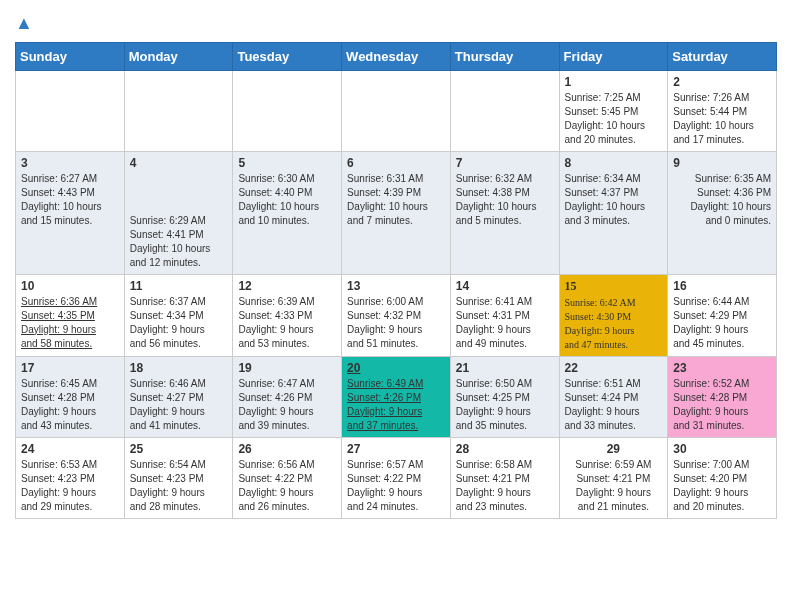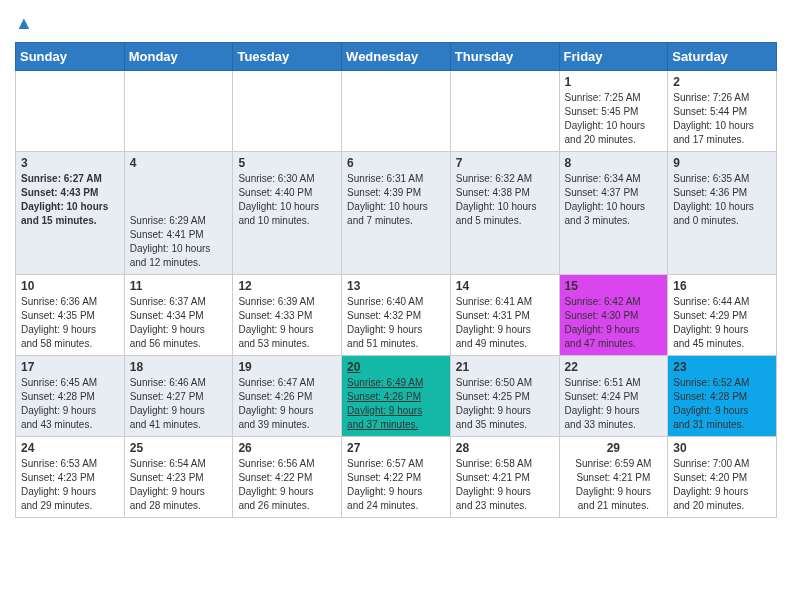--- a/index.html
+++ b/index.html
@@ -143,21 +143,21 @@
             <span class="day-num">2</span>
             <div class="day-info" style="white-space: pre-line;">Sunrise: 7:26 AM
 Sunset: 5:44 PM
 Daylight: 10 hours
 and 17 minutes.</div>
           </td>
         </tr>
         <tr class="row-even">
           <td style="background: rgb(232, 237, 243);">
             <span class="day-num">3</span>
-            <div class="day-info" style="white-space: pre-line; font-weight: bold;">Sunrise: 6:27 AM
+            <div class="day-info" style="white-space: pre-line;">Sunrise: 6:27 AM
 Sunset: 4:43 PM
 Daylight: 10 hours
 and 15 minutes.</div>
           </td>
           <td style="background: rgb(232, 237, 243);">
             <span class="day-num">4</span>
             <div class="day-info" style="white-space: pre-line; margin-top: 44px;">Sunrise: 6:29 AM
 Sunset: 4:41 PM
 Daylight: 10 hours
 and 12 minutes.</div>
@@ -185,63 +185,63 @@
           </td>
           <td style="background: rgb(232, 237, 243);">
             <span class="day-num">8</span>
             <div class="day-info" style="white-space: pre-line;">Sunrise: 6:34 AM
 Sunset: 4:37 PM
 Daylight: 10 hours
 and 3 minutes.</div>
           </td>
           <td style="background: rgb(232, 237, 243);">
             <span class="day-num">9</span>
-            <div class="day-info" style="white-space: pre-line;">Sunrise: 6:35 AM
+            <div class="day-info" style="white-space: pre-line; text-align: right;">Sunrise: 6:35 AM
 Sunset: 4:36 PM
 Daylight: 10 hours
 and 0 minutes.</div>
           </td>
         </tr>
         <tr class="row-odd">
           <td style="background: rgb(255, 255, 255);">
             <span class="day-num">10</span>
-            <div class="day-info" style="white-space: pre-line;">Sunrise: 6:36 AM
+            <div class="day-info" style="white-space: pre-line; text-decoration: underline;">Sunrise: 6:36 AM
 Sunset: 4:35 PM
 Daylight: 9 hours
 and 58 minutes.</div>
           </td>
           <td style="background: rgb(255, 255, 255);">
             <span class="day-num">11</span>
             <div class="day-info" style="white-space: pre-line;">Sunrise: 6:37 AM
 Sunset: 4:34 PM
 Daylight: 9 hours
 and 56 minutes.</div>
           </td>
           <td style="background: rgb(255, 255, 255);">
             <span class="day-num">12</span>
             <div class="day-info" style="white-space: pre-line;">Sunrise: 6:39 AM
 Sunset: 4:33 PM
 Daylight: 9 hours
 and 53 minutes.</div>
           </td>
           <td style="background: rgb(255, 255, 255);">
             <span class="day-num">13</span>
-            <div class="day-info" style="white-space: pre-line;">Sunrise: 6:40 AM
+            <div class="day-info" style="white-space: pre-line;">Sunrise: 6:00 AM
 Sunset: 4:32 PM
 Daylight: 9 hours
 and 51 minutes.</div>
           </td>
           <td style="background: rgb(255, 255, 255);">
             <span class="day-num">14</span>
             <div class="day-info" style="white-space: pre-line;">Sunrise: 6:41 AM
 Sunset: 4:31 PM
 Daylight: 9 hours
 and 49 minutes.</div>
           </td>
-          <td style="background: #d946ef;">
+          <td style="background: #eab308; font-family: Liberation Serif, serif;">
             <span class="day-num">15</span>
             <div class="day-info" style="white-space: pre-line;">Sunrise: 6:42 AM
 Sunset: 4:30 PM
 Daylight: 9 hours
 and 47 minutes.</div>
           </td>
           <td style="background: rgb(255, 255, 255);">
             <span class="day-num">16</span>
             <div class="day-info" style="white-space: pre-line;">Sunrise: 6:44 AM
 Sunset: 4:29 PM
@@ -285,21 +285,21 @@
 Daylight: 9 hours
 and 35 minutes.</div>
           </td>
           <td style="background: rgb(232, 237, 243);">
             <span class="day-num">22</span>
             <div class="day-info" style="white-space: pre-line;">Sunrise: 6:51 AM
 Sunset: 4:24 PM
 Daylight: 9 hours
 and 33 minutes.</div>
           </td>
-          <td style="background: #0ea5e9; margin-left: 48px;">
+          <td style="background: #f9a8d4; margin-left: 48px;">
             <span class="day-num">23</span>
             <div class="day-info" style="white-space: pre-line;">Sunrise: 6:52 AM
 Sunset: 4:28 PM
 Daylight: 9 hours
 and 31 minutes.</div>
           </td>
         </tr>
         <tr class="row-odd">
           <td style="background: rgb(255, 255, 255);">
             <span class="day-num">24</span>

